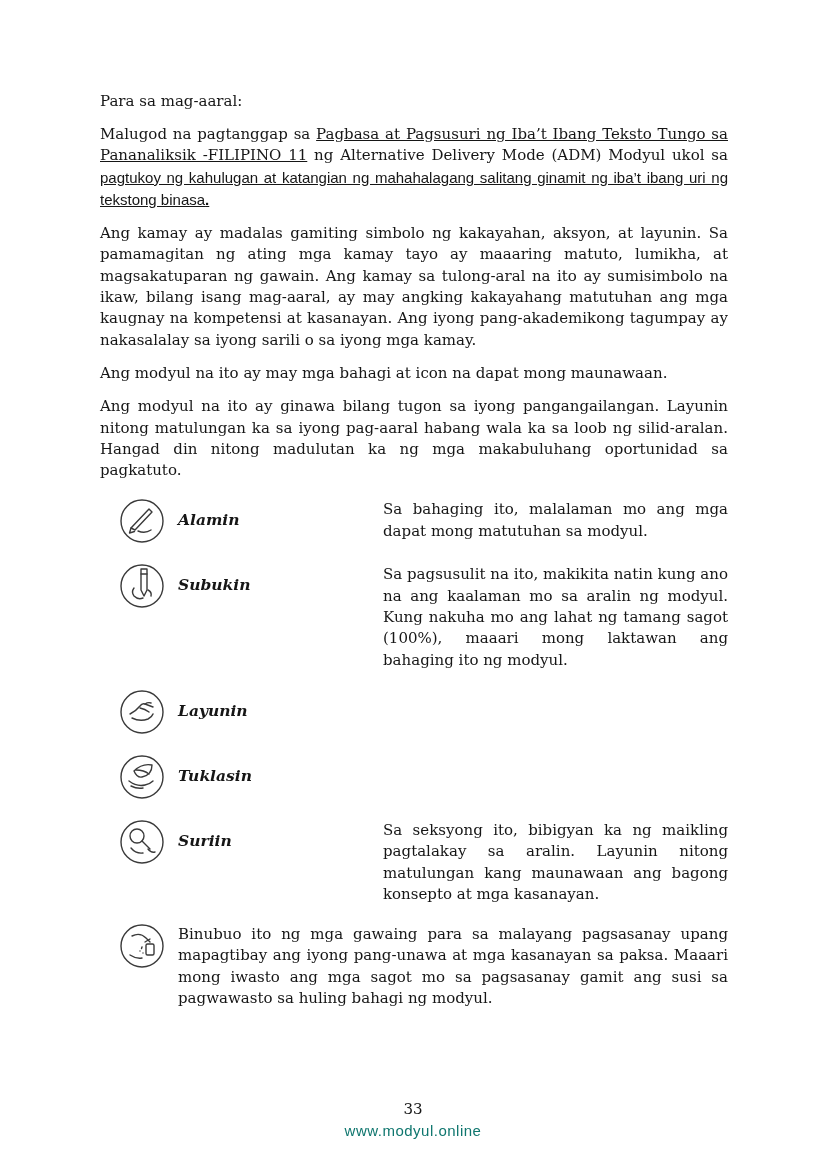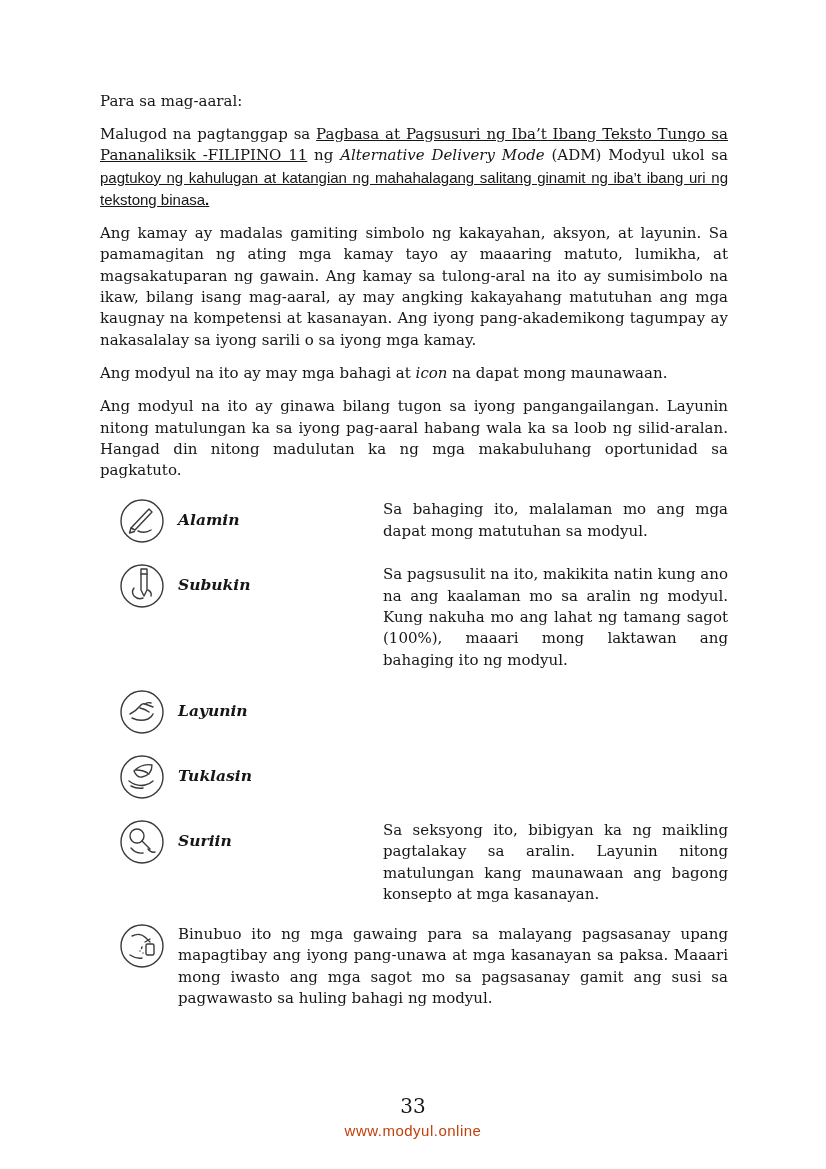--- a/index.html
+++ b/index.html
@@ -21,21 +21,21 @@
     margin:0 0 12px 0;
     font-size:15px;
     line-height:1.42;
     text-align:justify;
   }
   .greeting{
     margin:0 0 14px 0;
     font-size:15px;
   }
   .u{text-decoration:underline;}
-  .it{font-style:italic;}
+  .it{}
   .sans-u{
     font-family:"Liberation Sans","DejaVu Sans",sans-serif;
     text-decoration:underline;
   }
   .bold{font-weight:bold;}
 
   .icon-table{
     margin-top:16px;
   }
   .icon-row{
@@ -67,28 +67,28 @@
     padding-top:2px;
   }
   .sketch{stroke:#3a3a3a;fill:none;stroke-width:1.4;stroke-linecap:round;stroke-linejoin:round;}
   .footer{
     position:absolute;
     left:0;right:0;
     bottom:30px;
     text-align:center;
   }
   .page-number{
-    font-size:20px;
+    font-size:15px;
     color:#161616;
     margin-bottom:4px;
   }
   .watermark{
     font-family:"Liberation Sans","DejaVu Sans",sans-serif;
     font-size:15px;
-    color:#c2410c;
+    color:#0f766e;
     letter-spacing:0.5px;
   }
 </style>
 </head>
 <body>
 
 <div class="page">
   <div class="content">
 
     <p class="greeting">Para sa mag-aaral:</p>

